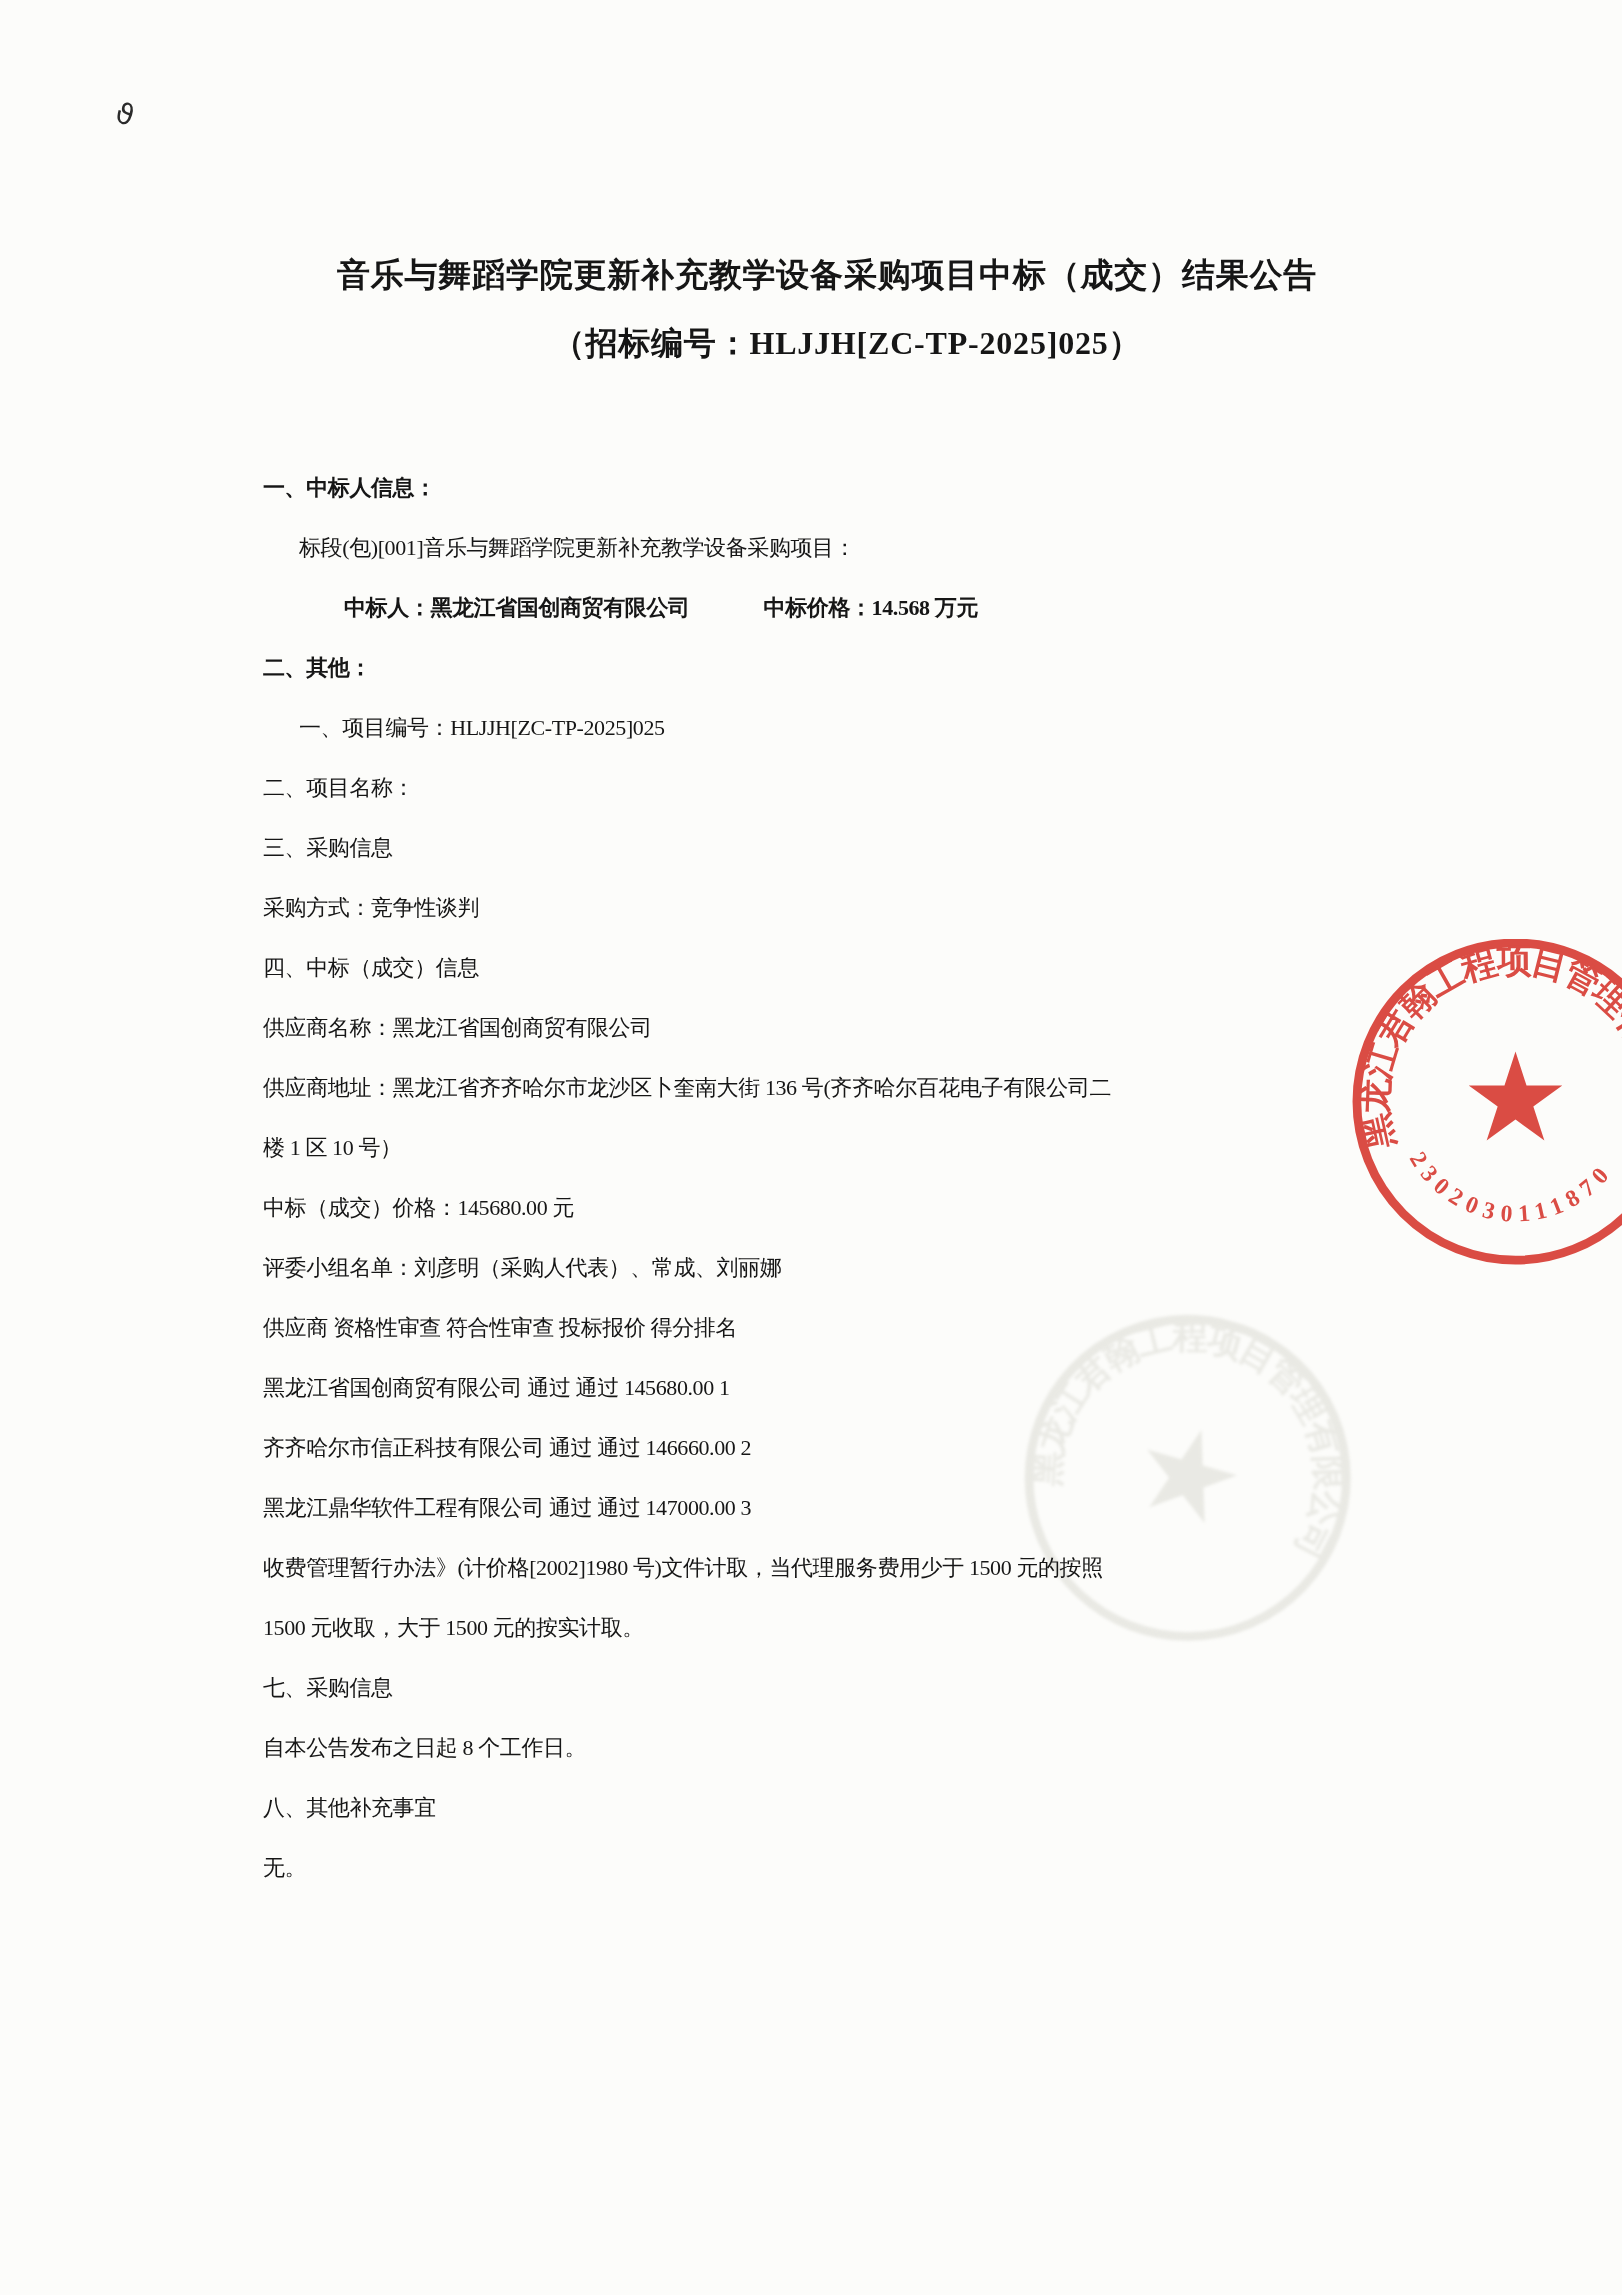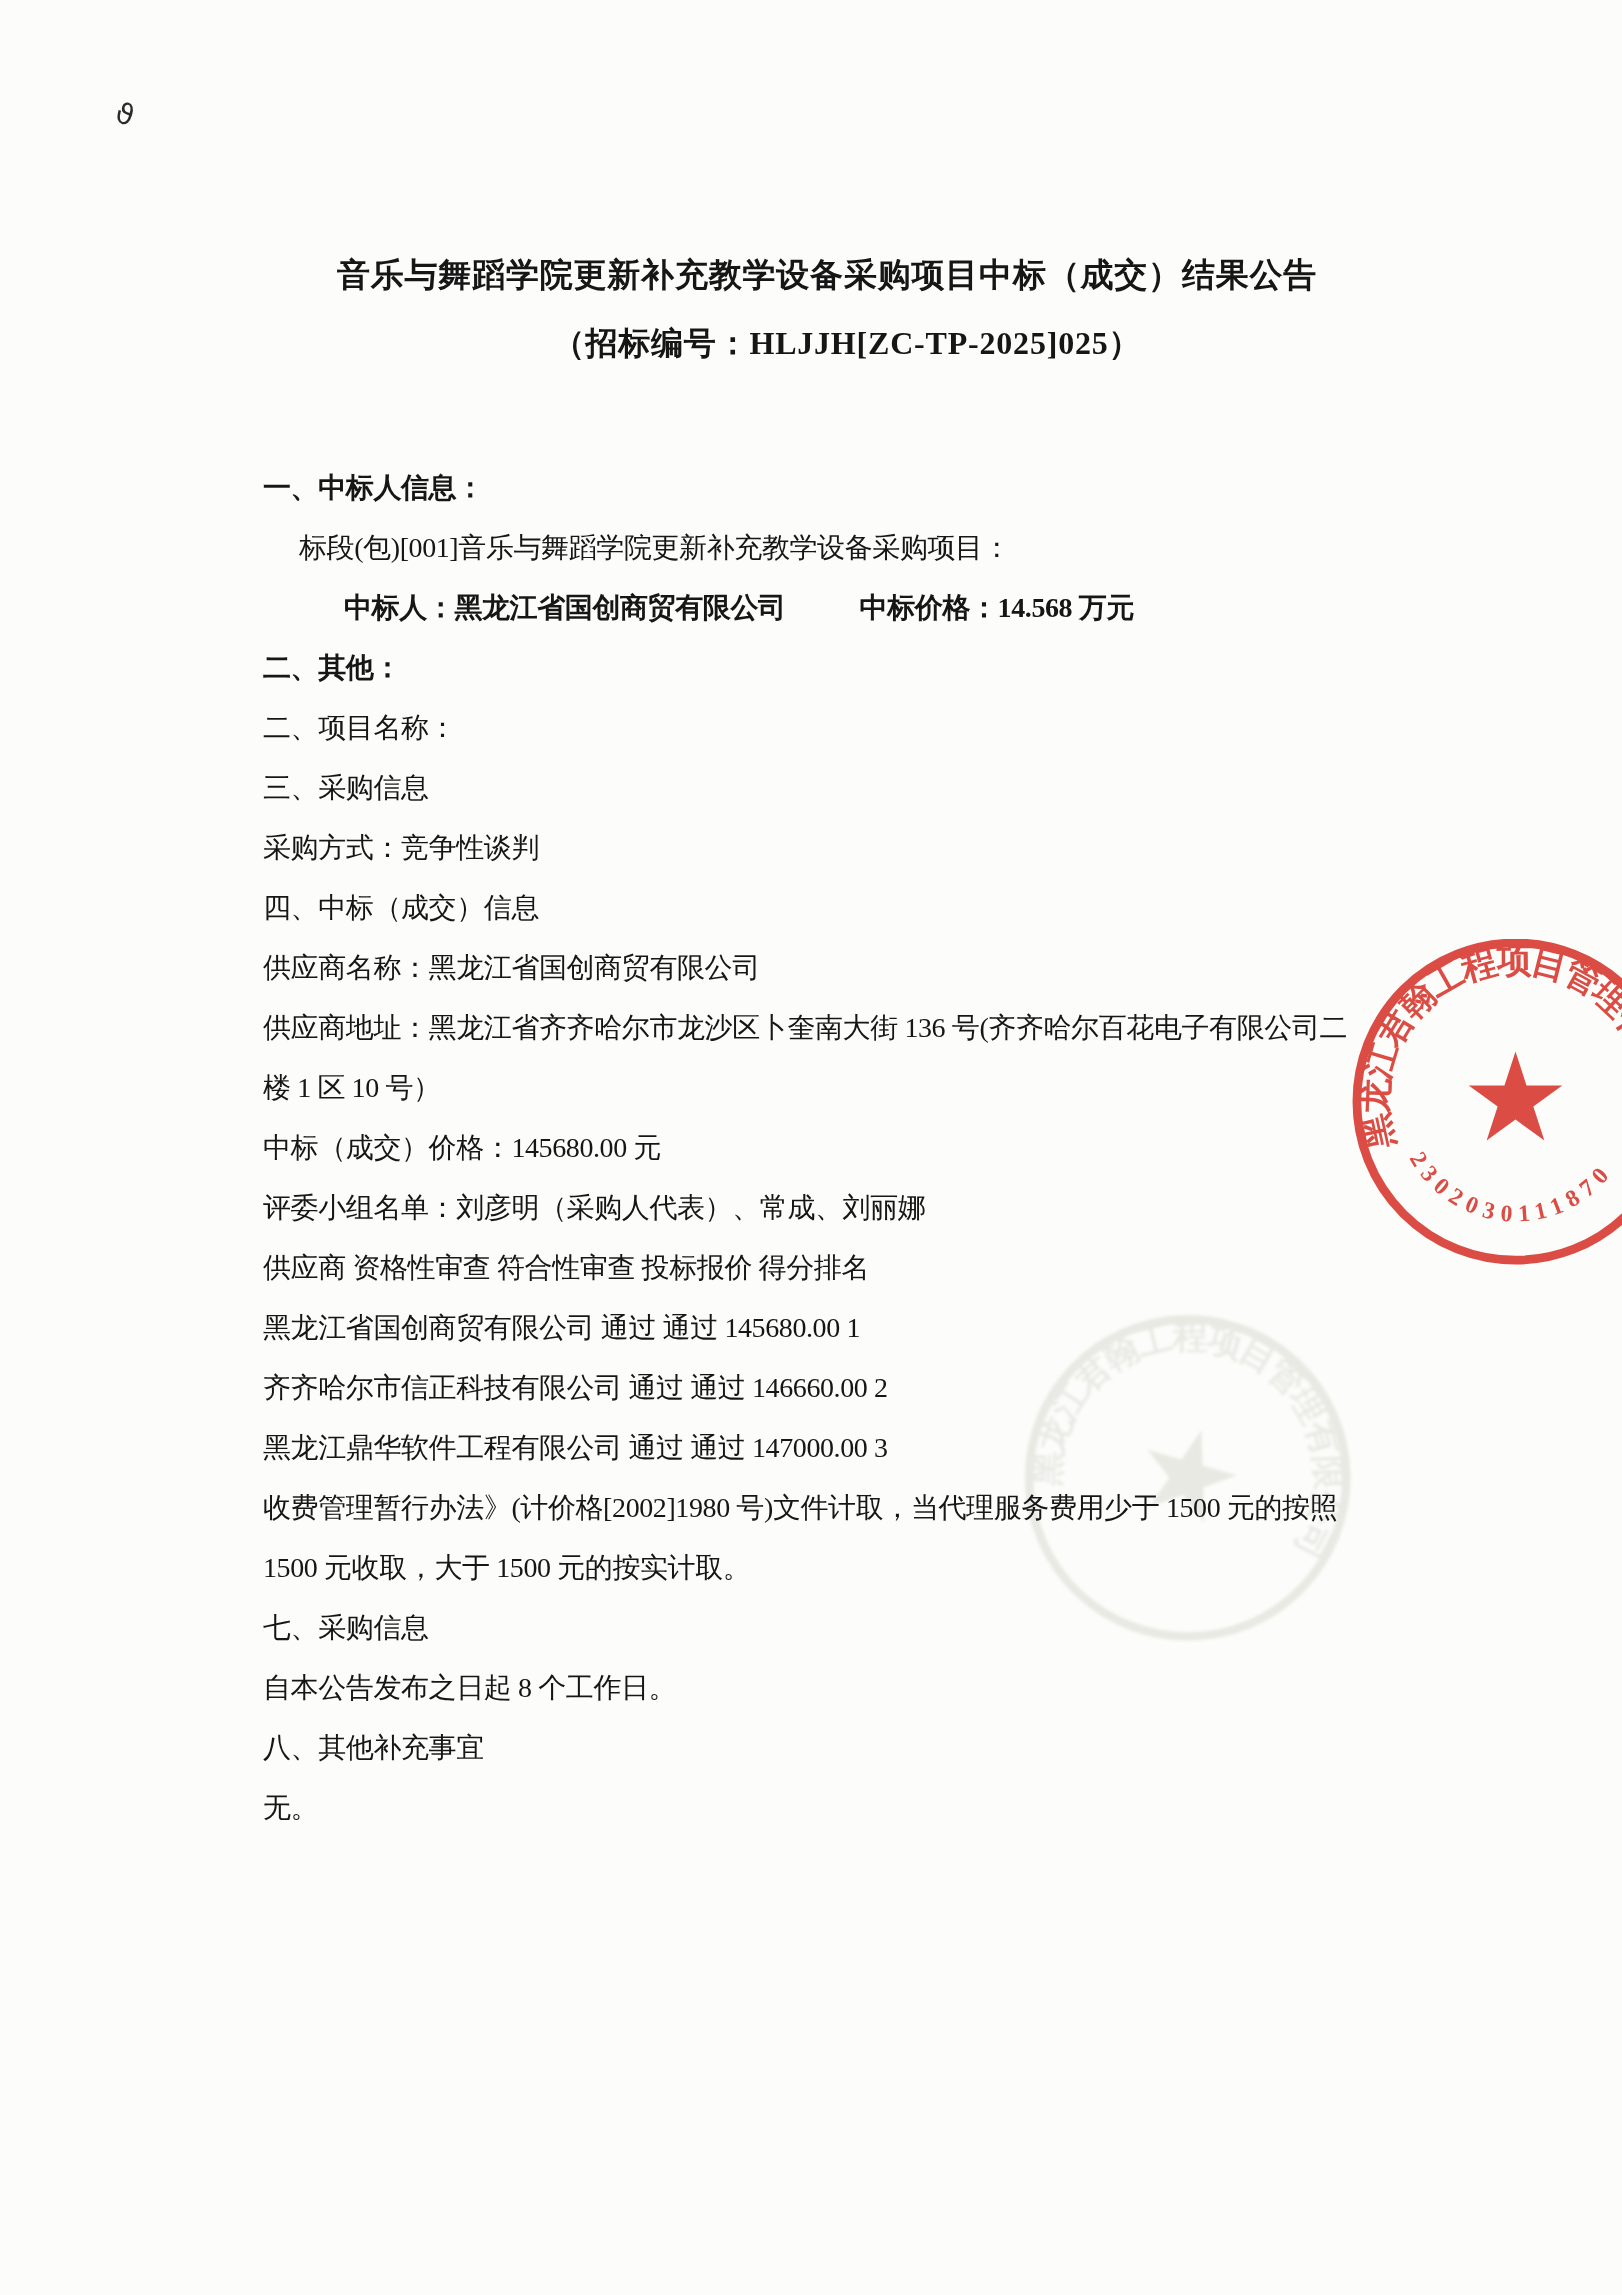--- a/index.html
+++ b/index.html
@@ -16,21 +16,21 @@
   }
   .title1{
     position:absolute;top:253px;left:16px;width:100%;text-align:center;
     font-size:33px;font-weight:bold;letter-spacing:0.8px;white-space:nowrap;
   }
   .title2{
     position:absolute;top:322px;left:0;width:100%;text-align:center;
     font-size:32px;font-weight:bold;letter-spacing:0.8px;white-space:nowrap;margin-left:36px;
   }
   .doc{position:absolute;left:263px;top:458px;width:1128px;z-index:2;}
-  .line{height:60px;line-height:60px;font-size:28px;letter-spacing:-0.4px;white-space:nowrap;}
+  .line{height:60px;line-height:60px;font-size:22px;letter-spacing:-0.4px;white-space:nowrap;}
   .b{font-weight:bold;}
   .ind1{padding-left:36px;}
   .ind2{padding-left:81px;}
   .gap{display:inline-block;width:74px;}
   .stamp{position:absolute;width:341px;height:341px;}
   .red-stamp{
     left:1345px;top:939px;opacity:.88;mix-blend-mode:multiply;z-index:3;
   }
   .ghost-stamp{
     left:1015px;top:1315px;opacity:.17;filter:blur(1.6px);
@@ -46,20 +46,21 @@
   <span class="mark">ϑ</span>
 
   <div class="title1">音乐与舞蹈学院更新补充教学设备采购项目中标（成交）结果公告</div>
   <div class="title2">（招标编号：HLJJH[ZC-TP-2025]025）</div>
 
   <div class="doc">
     <div class="line b">一、中标人信息：</div>
     <div class="line ind1">标段(包)[001]音乐与舞蹈学院更新补充教学设备采购项目：</div>
     <div class="line b ind2"><span>中标人：黑龙江省国创商贸有限公司</span><span class="gap"></span><span>中标价格：14.568 万元</span></div>
     <div class="line b">二、其他：</div>
+    <div class="line ind1">一、项目编号：HLJJH[ZC-TP-2025]025</div>
     <div class="line">二、项目名称：</div>
     <div class="line">三、采购信息</div>
     <div class="line">采购方式：竞争性谈判</div>
     <div class="line">四、中标（成交）信息</div>
     <div class="line">供应商名称：黑龙江省国创商贸有限公司</div>
     <div class="line">供应商地址：黑龙江省齐齐哈尔市龙沙区卜奎南大街 136 号(齐齐哈尔百花电子有限公司二</div>
     <div class="line">楼 1 区 10 号）</div>
     <div class="line">中标（成交）价格：145680.00 元</div>
     <div class="line">评委小组名单：刘彦明（采购人代表）、常成、刘丽娜</div>
     <div class="line">供应商  资格性审查  符合性审查  投标报价  得分排名</div>

